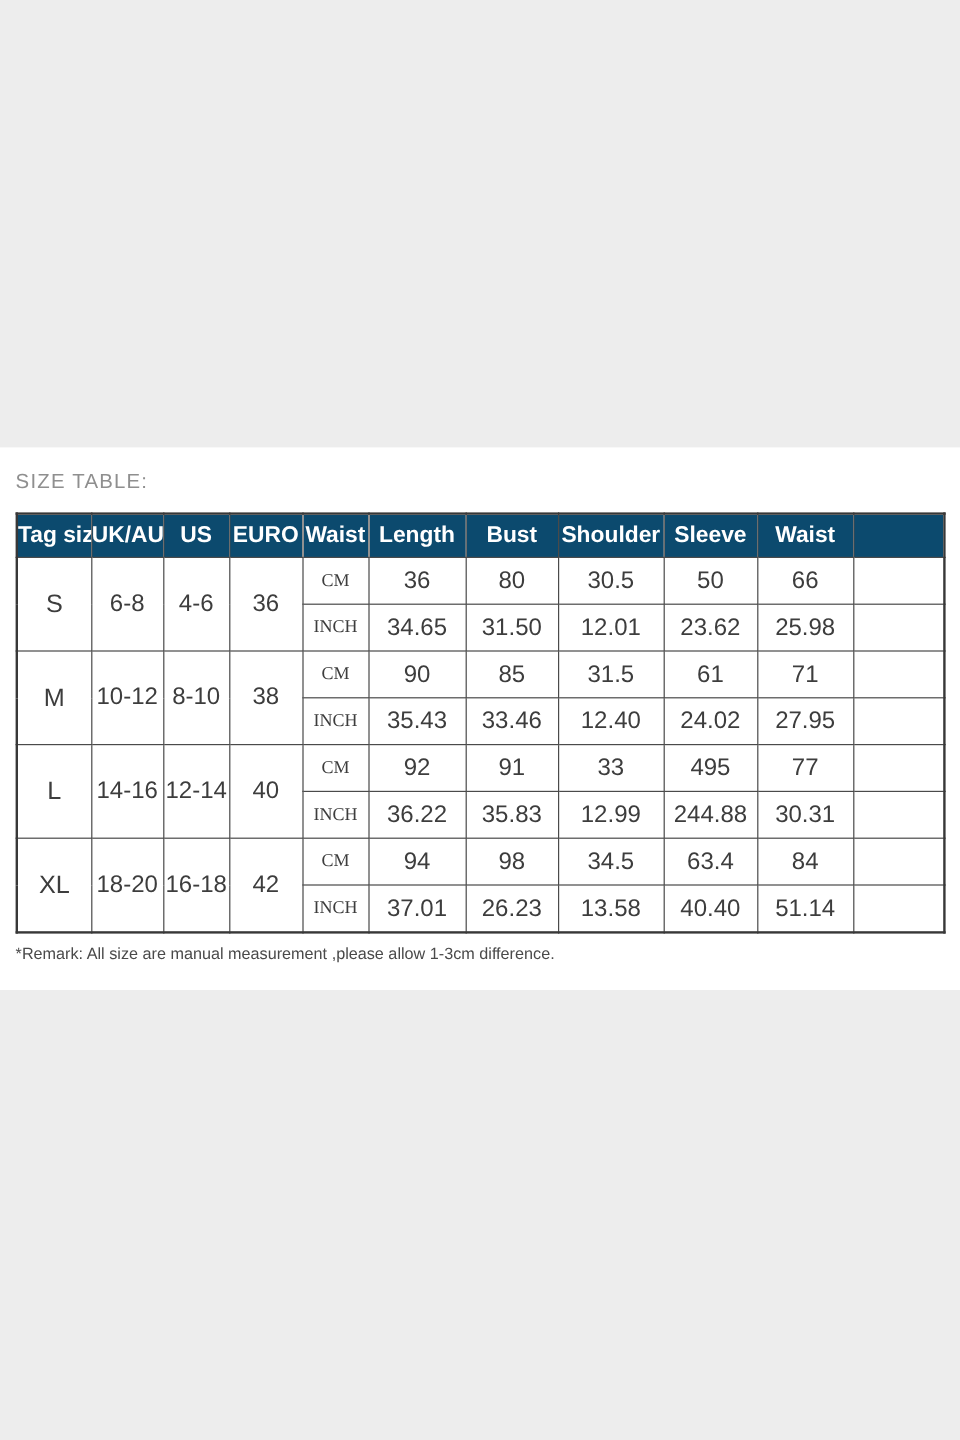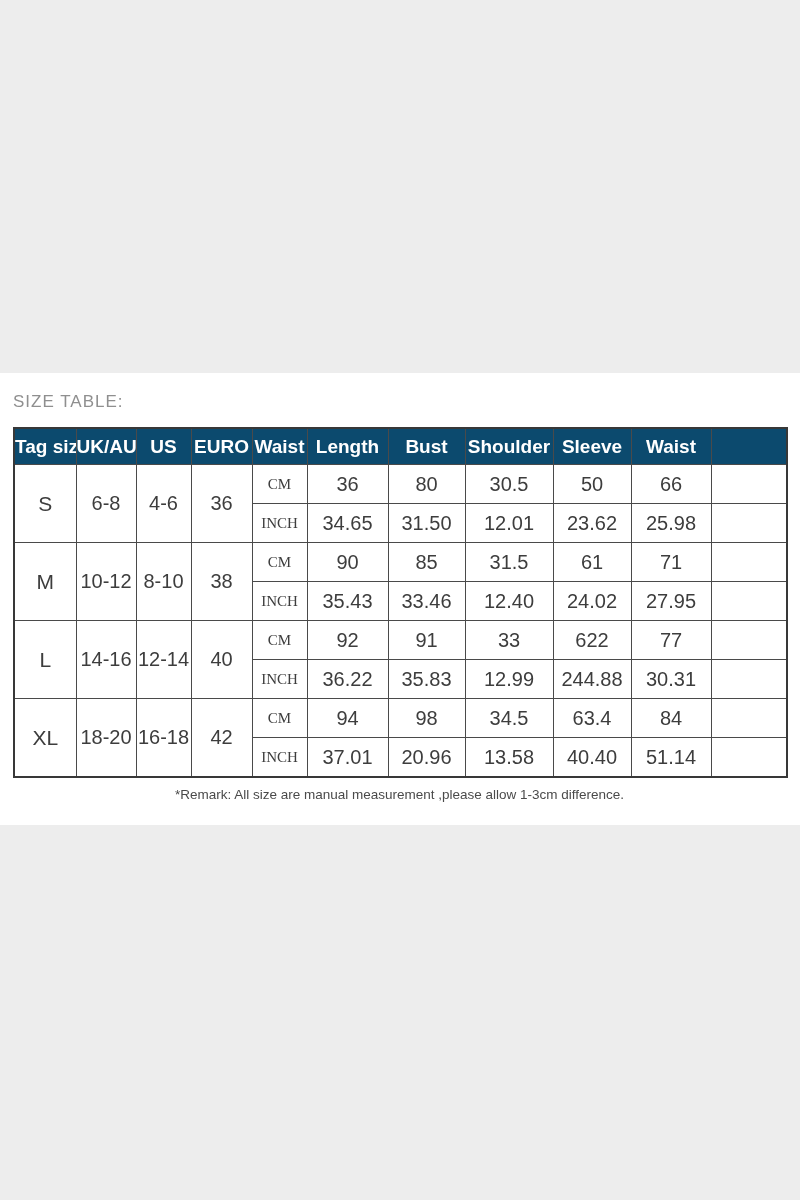--- a/index.html
+++ b/index.html
@@ -72,21 +72,21 @@
   table.size-table td.tag-cell {
     font-size: 21px;
   }
   table.size-table td.unit-cell {
     font-size: 15px;
     font-family: Liberation Serif, serif;
   }
   .remark {
     margin-top: 9px;
     width: 773px;
-    text-align: center;
+    text-align: left;
     font-size: 13.5px;
     color: #4a4a4a;
   }
 </style>
 </head>
 <body>
 
 <div class="page">
   <div class="band-top"></div>
 
@@ -172,21 +172,21 @@
 
         <tr>
           <td class="tag-cell" rowspan="2">L</td>
           <td rowspan="2">14-16</td>
           <td rowspan="2">12-14</td>
           <td rowspan="2">40</td>
           <td class="unit-cell">CM</td>
           <td>92</td>
           <td>91</td>
           <td>33</td>
-          <td>622</td>
+          <td>495</td>
           <td>77</td>
           <td></td>
         </tr>
         <tr>
           <td class="unit-cell">INCH</td>
           <td>36.22</td>
           <td>35.83</td>
           <td>12.99</td>
           <td>244.88</td>
           <td>30.31</td>
@@ -202,21 +202,21 @@
           <td>94</td>
           <td>98</td>
           <td>34.5</td>
           <td>63.4</td>
           <td>84</td>
           <td></td>
         </tr>
         <tr>
           <td class="unit-cell">INCH</td>
           <td>37.01</td>
-          <td>20.96</td>
+          <td>26.23</td>
           <td>13.58</td>
           <td>40.40</td>
           <td>51.14</td>
           <td></td>
         </tr>
       </tbody>
     </table>
 
     <div class="remark">*Remark: All size are manual measurement ,please allow 1-3cm difference.</div>
   </div>

